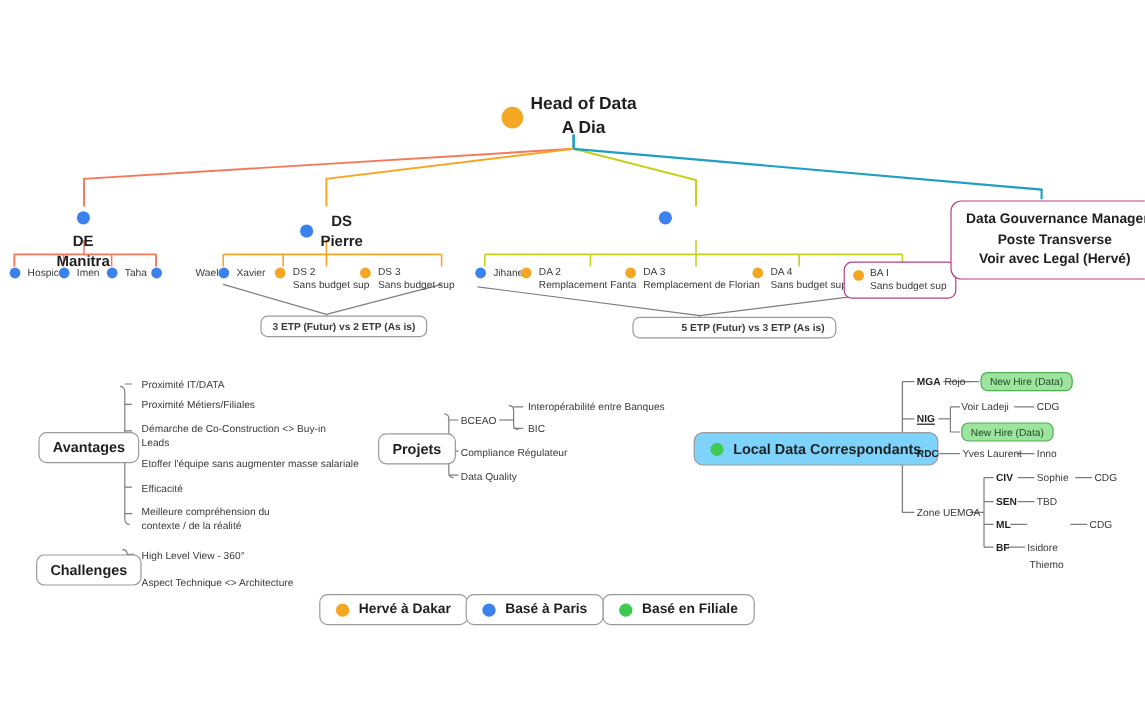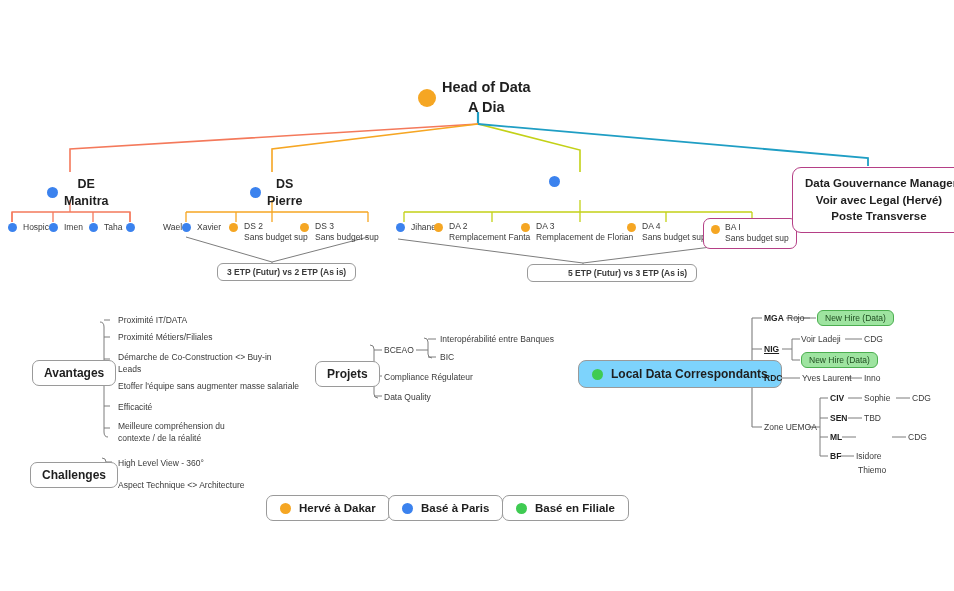--- a/index.html
+++ b/index.html
@@ -134,21 +134,21 @@
   </svg>
 
   <div class="node" style="left:418px;top:78px;">
     <span class="dot lg" style="background:#f5a623;"></span>
     <div class="root-label">
       <div>Head of Data</div>
       <div>A Dia</div>
     </div>
   </div>
 
-  <div class="node" style="left:47px;top:176px;">
+  <div class="node" style="left:47px;top:176px;flex-direction:column;">
     <span class="dot md" style="background:#3b82ee;"></span>
     <div class="mgr-label">
       <div>DE</div>
       <div>Manitra</div>
     </div>
   </div>
   <div class="node" style="left:8px;top:222px;">
     <span class="dot sm" style="background:#3b82ee;"></span>
     <span class="leaf-label">Hospice</span>
   </div>
@@ -224,22 +224,22 @@
     <span class="dot sm" style="background:#f5a623;margin-top:3px;"></span>
     <span class="leaf-label">
       <span>BA I</span>
       <span class="t2">Sans budget sup</span>
     </span>
   </div>
   <div class="etp" style="left:527px;top:264px;padding-left:40px;">5 ETP (Futur) vs 3 ETP (As is)</div>
 
   <div class="pillbox" style="left:792px;top:167px;width:148px;">
     <div class="mgr-line">Data Gouvernance Manager</div>
+    <div class="mgr-line">Poste Transverse</div>
     <div class="mgr-line">Voir avec Legal (Hervé)</div>
-    <div class="mgr-line">Poste Transverse</div>
   </div>
 
   <div class="boxed" style="position:absolute;left:32px;top:360px;">
     <span>Avantages</span>
   </div>
   <div class="txt" style="left:118px;top:315px;">Proximité IT/DATA</div>
   <div class="txt" style="left:118px;top:332px;">Proximité Métiers/Filiales</div>
   <div class="txt wrap" style="left:118px;top:352px;width:160px;">Démarche de Co-Construction &lt;&gt; Buy-in
 Leads</div>
   <div class="txt" style="left:118px;top:381px;">Etoffer l'équipe sans augmenter masse salariale</div>

